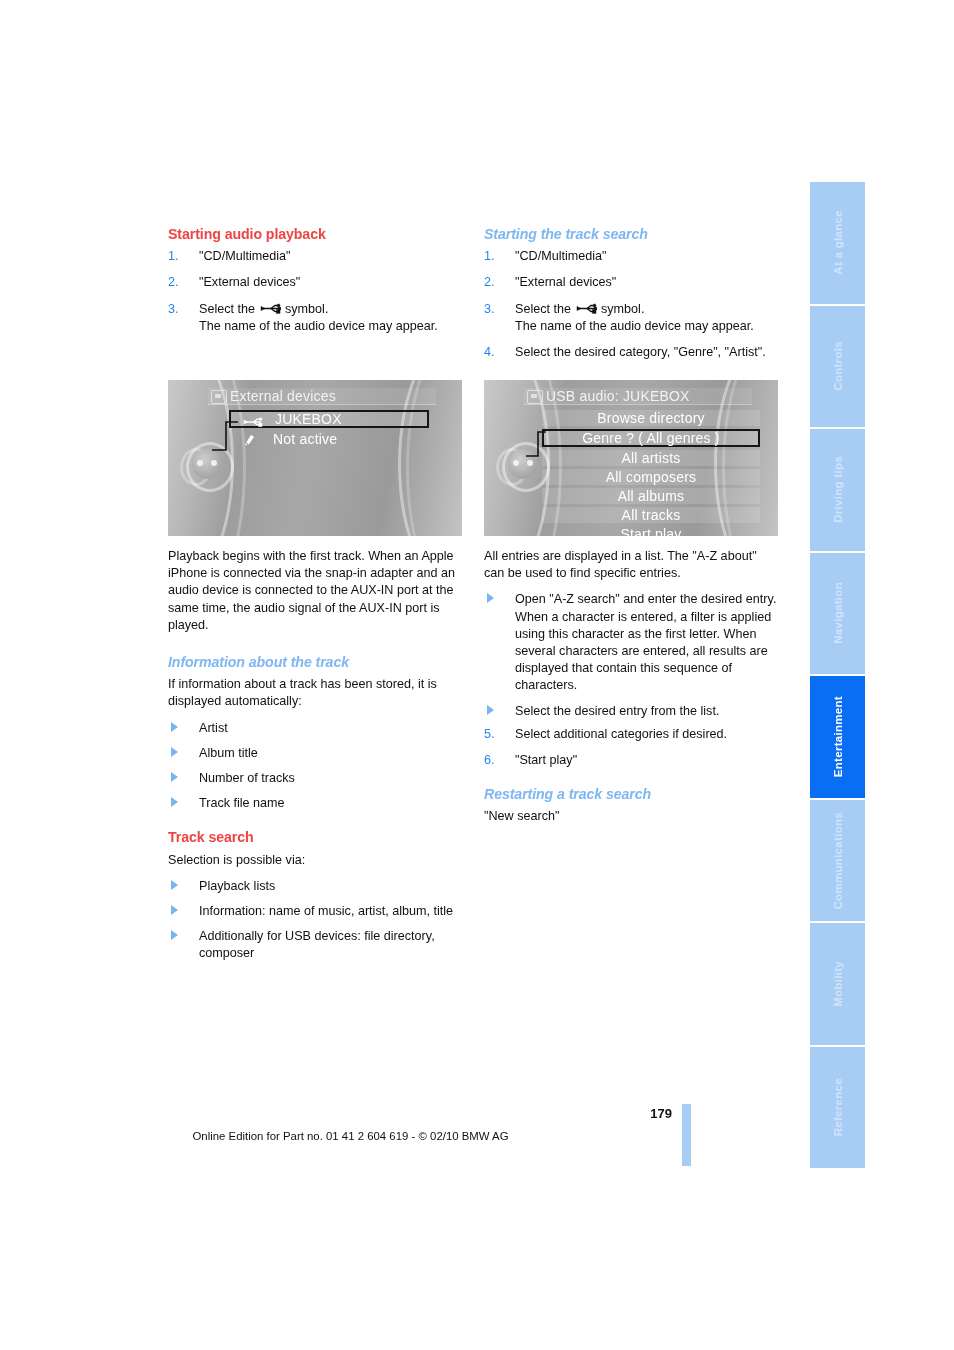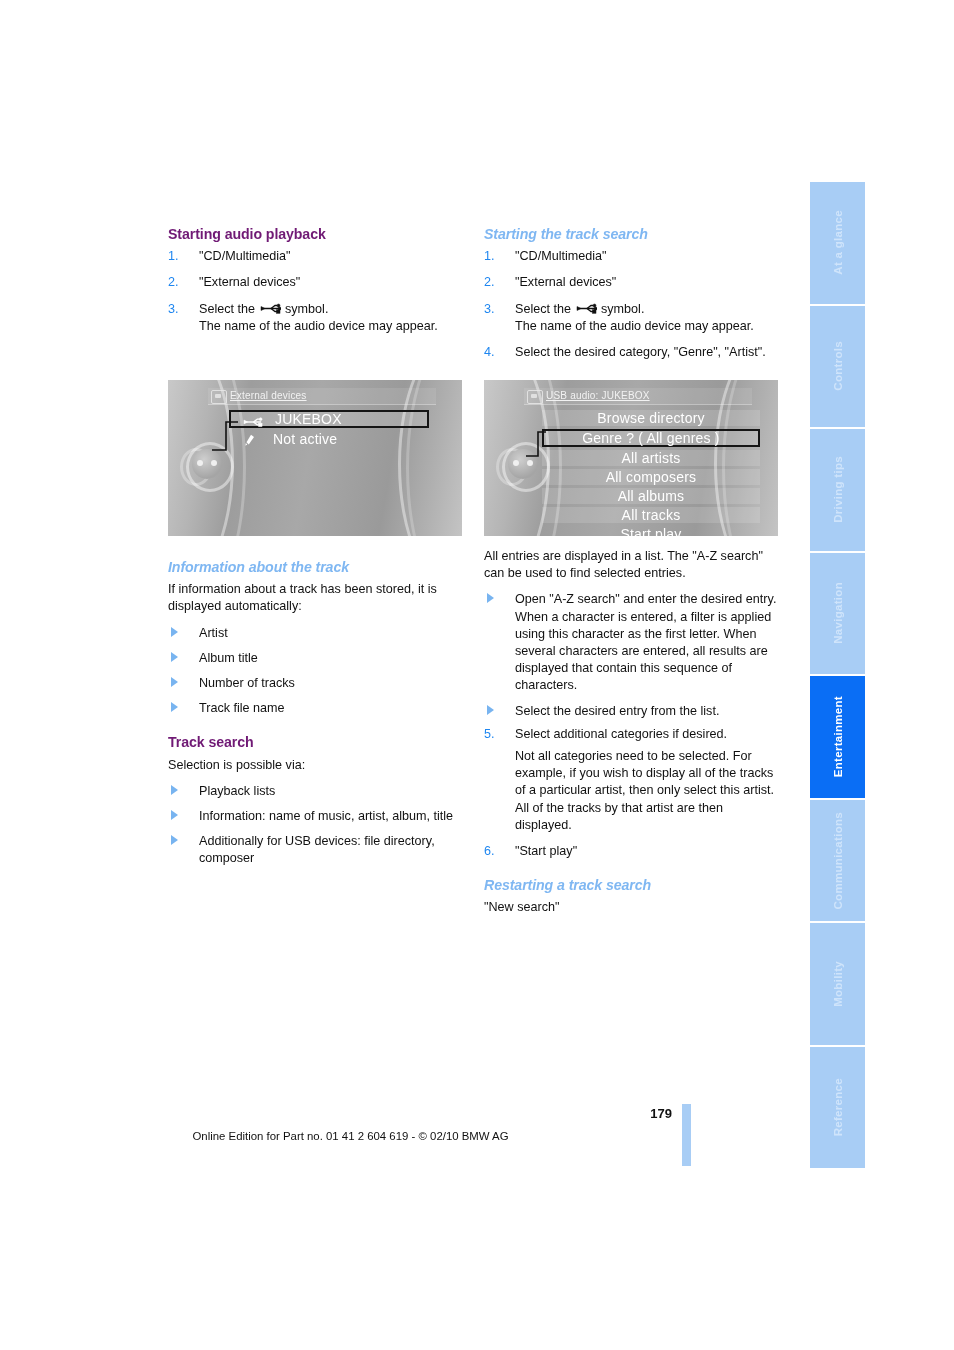--- a/index.html
+++ b/index.html
@@ -64,21 +64,21 @@
     width: 296px;
     font-size: 12.6px;
     line-height: 17.2px;
   }
   .col-left  { left: 168px; }
   .col-right { left: 484px; }
 
   h2.sec {
     font-size: 14.2px;
     font-weight: bold;
-    color: #701a75;
+    color: #ef4444;
     margin: 0 0 5px 0;
     letter-spacing: -0.1px;
   }
   h2.sec.light { color: #7FB7F2; font-style: italic; }
 
   p.body {
     margin: 0 0 9px 0;
   }
   p.body.tight { margin-bottom: 0; }
 
@@ -166,27 +166,26 @@
 
   .screen-head {
     position: absolute;
     left: 40px;
     top: 8px;
     right: 26px;
     height: 17px;
     background: rgba(255,255,255,0.10);
     border-bottom: 1px solid rgba(255,255,255,0.30);
     color: #f2f2f2;
-    font-size: 10px;
+    font-size: 14px;
     line-height: 16px;
     padding-left: 22px;
     letter-spacing: .2px;
     white-space: nowrap;
     box-sizing: border-box;
-    text-decoration: underline;
   }
   .head-icon {
     position: absolute;
     left: 3px;
     top: 2px;
     width: 14px;
     height: 12px;
     border: 1px solid #e8e8e8;
     border-radius: 2px;
     opacity: .85;
@@ -442,20 +441,21 @@
       <div class="dot d1"></div>
       <div class="dot d2"></div>
     </div>
 
     <svg class="leader-svg">
       <path class="leader" d="M44 70 L58 70 L58 42 L70 42"></path>
     </svg>
   </div>
 
   <div class="col col-left" style="top:548px;">
+    <p class="body">Playback begins with the first track. When an Apple iPhone is connected via the snap-in adapter and an audio device is connected to the AUX-IN port at the same time, the audio signal of the AUX-IN port is played.</p>
     <div class="gap-md"></div>
 
     <h2 class="sec light">Information about the track</h2>
     <p class="body">If information about a track has been stored, it is displayed automatically:</p>
 
     <ul class="tri">
       <li><span class="tri-mark"></span><span>Artist</span></li>
       <li><span class="tri-mark"></span><span>Album title</span></li>
       <li><span class="tri-mark"></span><span>Number of tracks</span></li>
       <li><span class="tri-mark"></span><span>Track file name</span></li>
@@ -551,34 +551,33 @@
       <div class="dot d1"></div>
       <div class="dot d2"></div>
     </div>
 
     <svg class="leader-svg">
       <path class="leader" d="M42 76 L54 76 L54 52 L62 52"></path>
     </svg>
   </div>
 
   <div class="col col-right" style="top:548px;">
-    <p class="body">All entries are displayed in a list. The "A-Z search" can be used to find selected entries.</p>
+    <p class="body">All entries are displayed in a list. The "A-Z about" can be used to find specific entries.</p>
 
     <ul class="tri">
       <li><span class="tri-mark"></span><span>Open "A-Z search" and enter the desired entry. When a character is entered, a filter is applied using this character as the first letter. When several characters are entered, all results are displayed that contain this sequence of characters.</span></li>
       <li><span class="tri-mark"></span><span>Select the desired entry from the list.</span></li>
     </ul>
 
     <div class="gap-sm"></div>
 
     <ol class="steps">
       <li>
         <span class="step-num">5.</span>
         <span>Select additional categories if desired.</span>
-        <span class="step-sub" style="margin-top:5px;">Not all categories need to be selected. For example, if you wish to display all of the tracks of a particular artist, then only select this artist. All of the tracks by that artist are then displayed.</span>
       </li>
       <li>
         <span class="step-num">6.</span>
         <span>"Start play"</span>
       </li>
     </ol>
 
     <div class="gap-lg"></div>
 
     <h2 class="sec light">Restarting a track search</h2>

